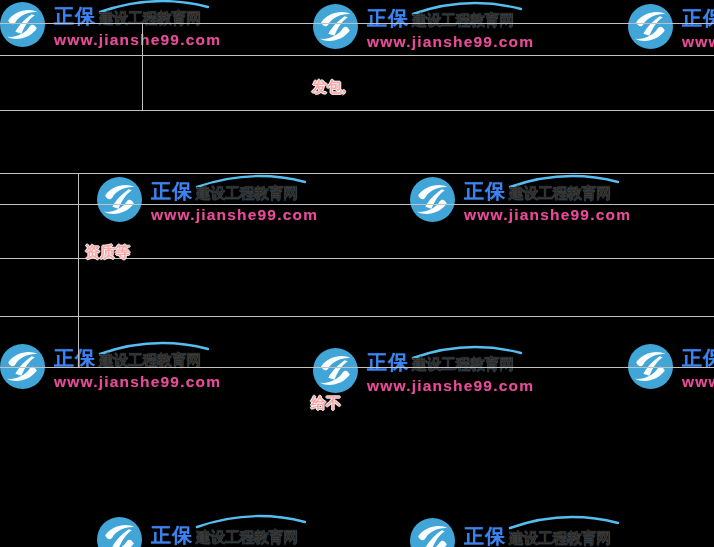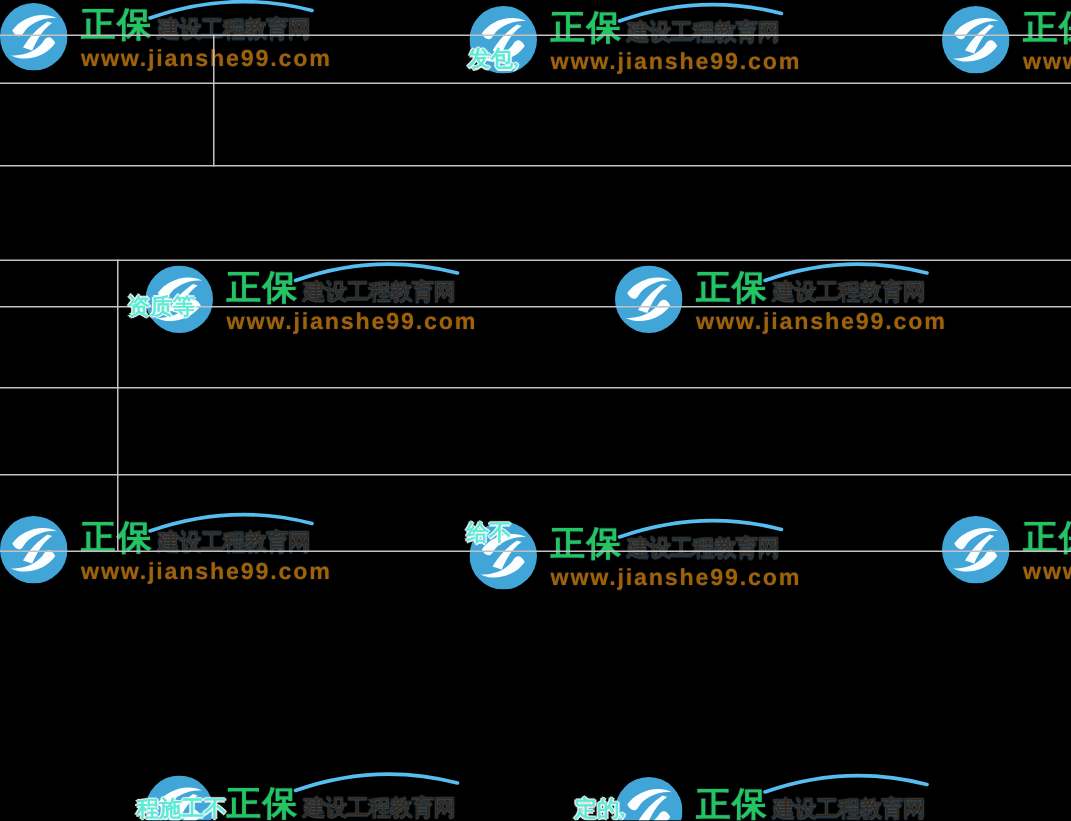--- a/index.html
+++ b/index.html
@@ -9,41 +9,42 @@
   }
   
   .hline{position:absolute;left:0;width:714px;height:1px;background:#c2c2c2;z-index:30;}
   .vline{position:absolute;width:1px;background:#c2c2c2;z-index:30;}
   
   .wm{position:absolute;width:300px;height:56px;z-index:5;}
   .wm .logo{position:absolute;left:0;top:0;width:45px;height:45px;}
   .wm .txt{position:absolute;left:54px;top:2px;white-space:nowrap;}
   .wm .row1{height:24px;line-height:24px;}
   .wm .brand{
-    font-size:23px;font-weight:bold;color:#22c55e;letter-spacing:1px;
+    font-size:20px;font-weight:bold;color:#3b82f6;letter-spacing:1px;
     text-shadow:0 0 1px rgba(90,170,220,.6);
   }
   .wm .site{
     font-size:15px;font-weight:bold;color:#33291f;letter-spacing:-0.5px;
     margin-left:3px;
     text-shadow:0 0 1px rgba(110,185,235,.65), 0 1px 0 rgba(80,140,190,.25);
   }
   .wm .row2{
-    margin-top:4px;font-size:15.5px;font-weight:bold;color:#a16207;
+    margin-top:4px;font-size:15.5px;font-weight:bold;color:#ec4899;
     letter-spacing:1.2px;line-height:16px;
     text-shadow:0 0 1px rgba(130,120,110,.5);
   }
   .wm .arc{position:absolute;left:98px;top:-4px;width:112px;height:16px;}
   
   .frag{
     position:absolute;z-index:40;white-space:nowrap;
-    font-family:"Liberation Serif",serif;font-size:15px;font-weight:bold;color:#5eead4;
+    font-family:"Liberation Serif",serif;font-size:15px;font-weight:bold;color:#fca5a5;
     text-shadow:-1px 0 0 rgba(255,255,255,.85), 1px 0 0 rgba(255,255,255,.85),
                  0 -1px 0 rgba(255,255,255,.85), 0 1px 0 rgba(255,255,255,.85),
                  0 0 2px rgba(255,255,255,.6);
+    margin-top:48px;
   }
 </style>
 </head>
 <body>
 
 <div id="stage">
 
   <div class="hline" style="top:23px"></div>
   <div class="hline" style="top:55px"></div>
   <div class="hline" style="top:110px"></div>

